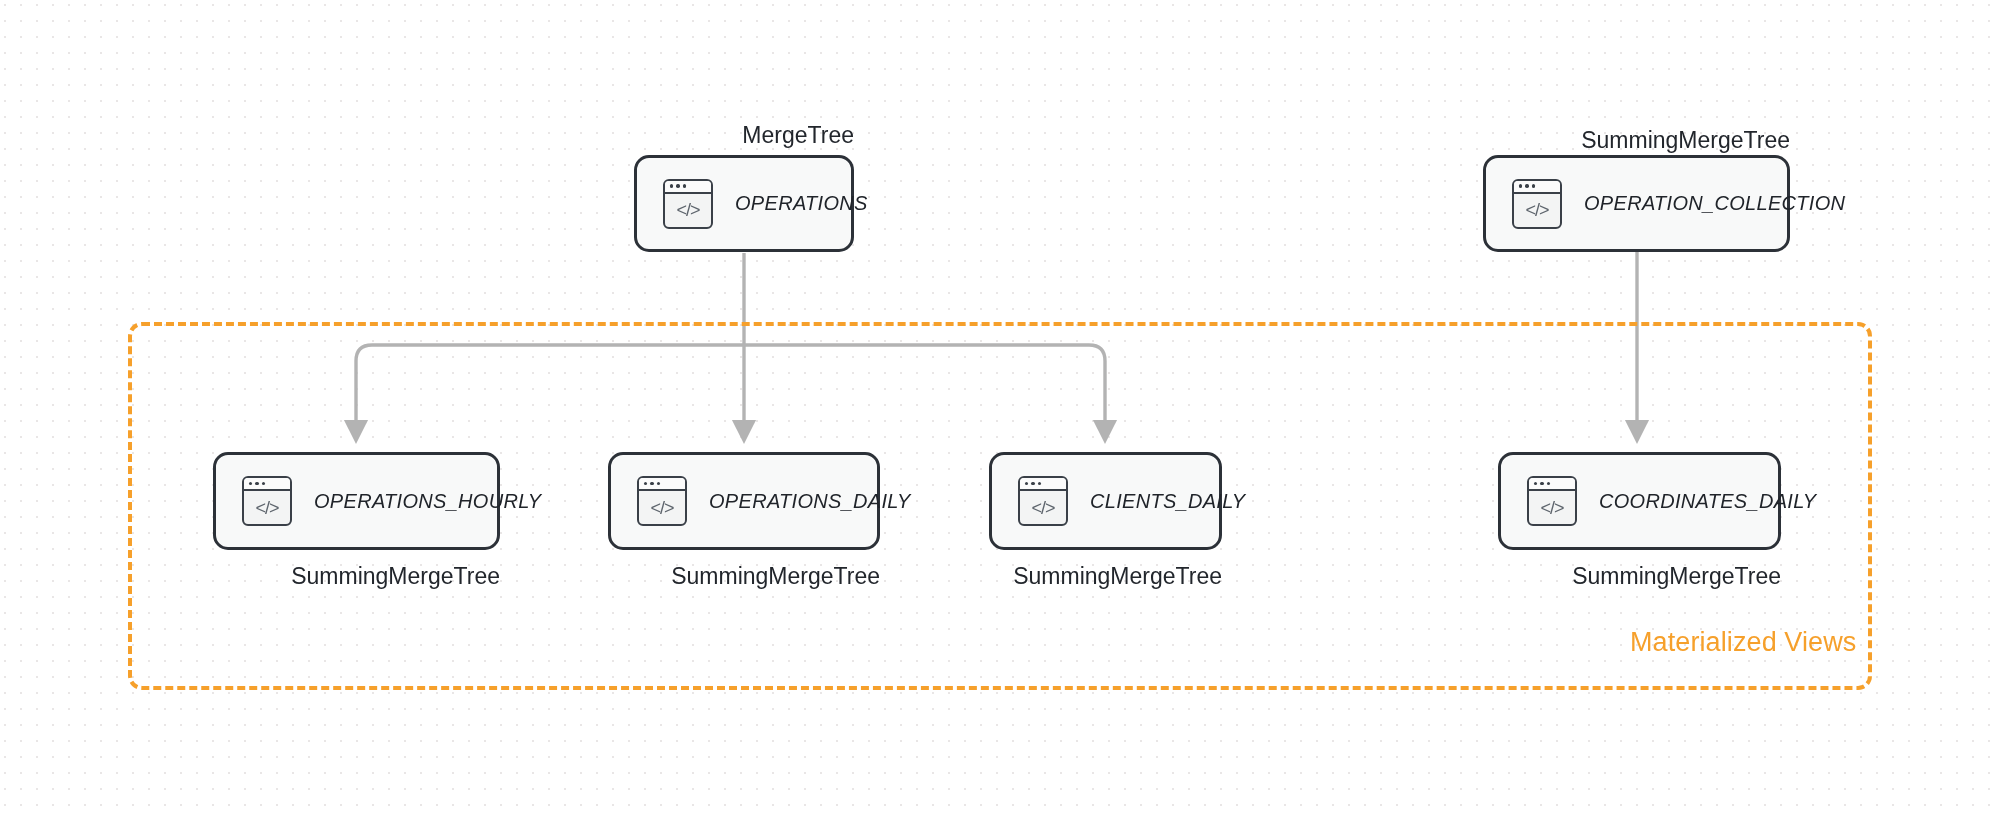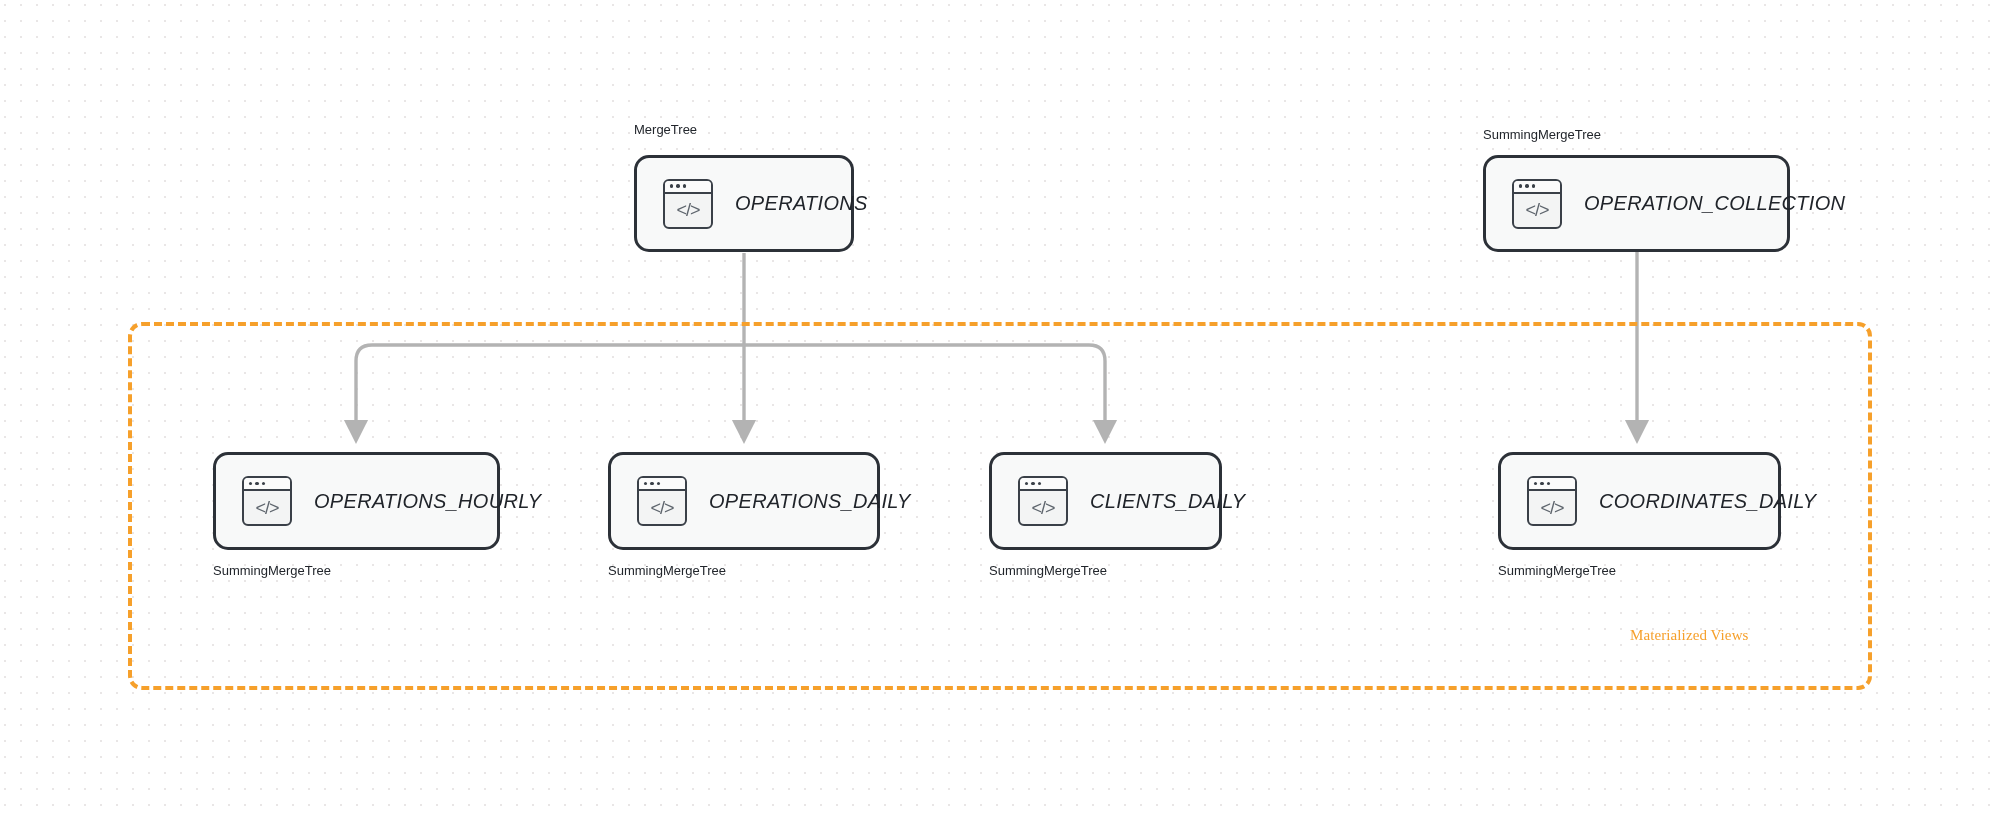--- a/index.html
+++ b/index.html
@@ -34,22 +34,22 @@
   .group-box {
     position: absolute;
     box-sizing: border-box;
     border-radius: 14px;
     border: 4px dashed #F6A02B;
     background: transparent;
   }
   .group-label {
     position: absolute;
     color: #F6A02B;
-    font-size: 15px;
-    font-family: Liberation Serif, serif;
+    font-size: 27px;
+    font-family: Liberation Sans, sans-serif;
     white-space: nowrap;
     letter-spacing: .1px;
   }
 
   
   .node {
     position: absolute;
     box-sizing: border-box;
     display: flex;
     align-items: center;
@@ -106,24 +106,24 @@
     font-family: "Liberation Sans", sans-serif;
     font-size: 18px;
     color: #5d646c;
     line-height: 1;
     letter-spacing: -1px;
   }
 
   
   .caption {
     position: absolute;
-    font-size: 13px;
+    font-size: 23px;
     color: #22262c;
     white-space: nowrap;
-    text-align: left;
+    text-align: right;
   }
 </style>
 </head>
 <body>
 
 <div id="canvas">
 
   <svg id="wires" viewBox="0 0 2000 818" width="2000" height="818">
     <defs>
       <marker id="ah" viewBox="0 0 12 12" refX="6" refY="6" markerWidth="8.5" markerHeight="8.5" orient="auto">

